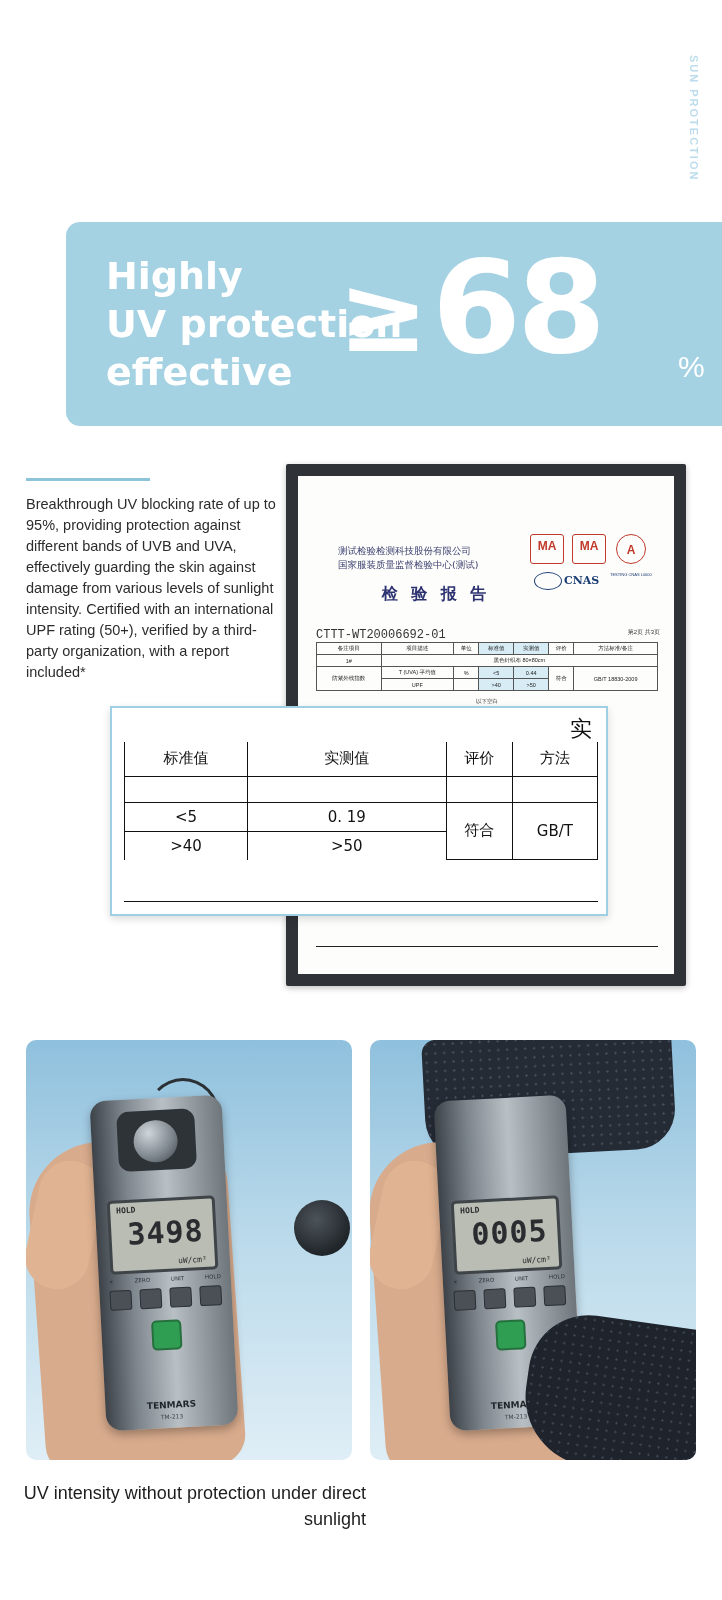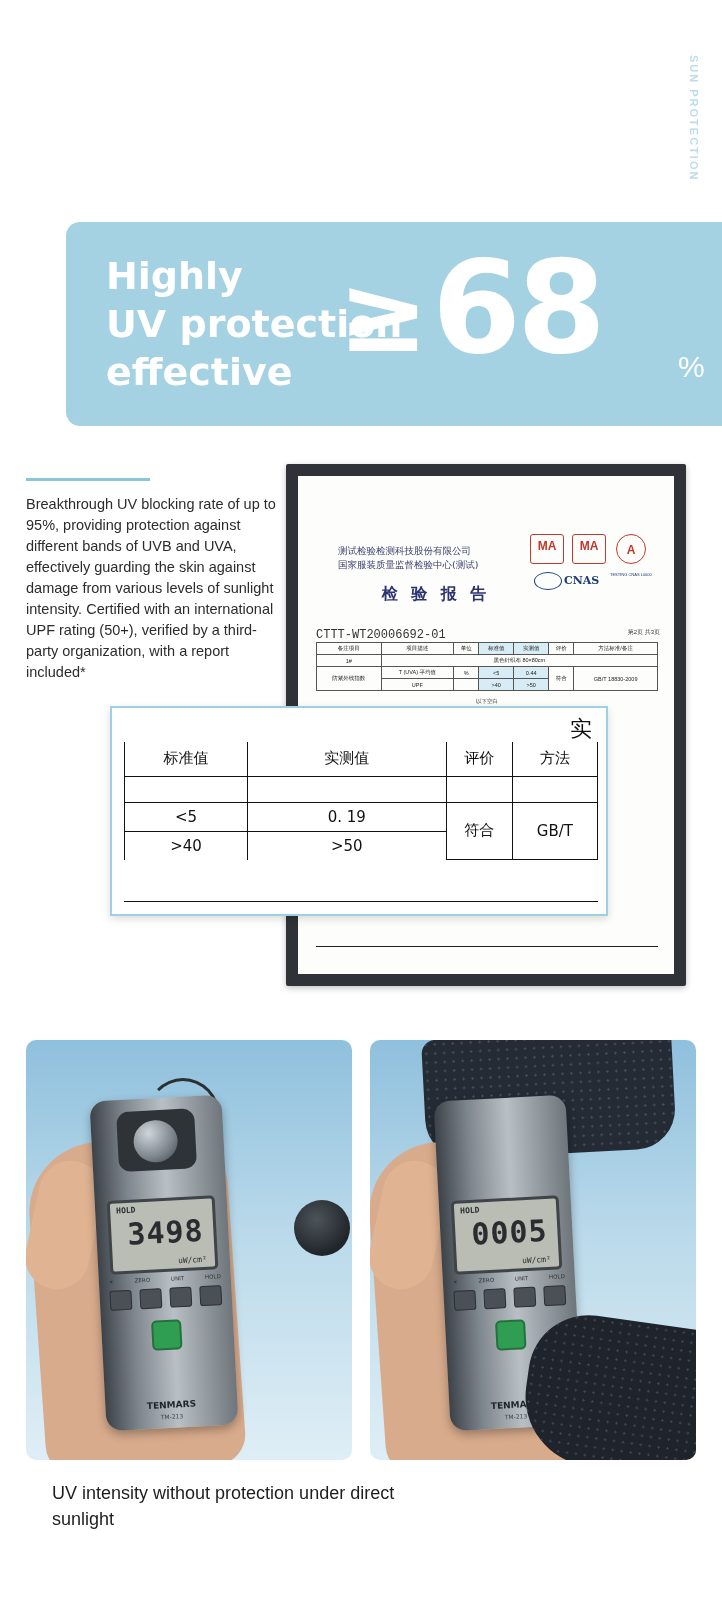--- a/index.html
+++ b/index.html
@@ -459,22 +459,21 @@
     position: absolute;
     left: 0; top: 1480px;
     width: 722px; height: 80px;
   }
   .caption {
     position: absolute;
     top: 0;
     font-size: 18px;
     line-height: 26px;
     color: #1d1d1d;
-    text-align: left;
-    margin-left: 40px;
+    text-align: right;
   }
   .caption.left { left: 12px; width: 354px; }
   .caption.right { left: 366px; width: 340px; }
 </style>
 </head>
 <body>
 
 <div class="page">
 
   <div class="hero">

